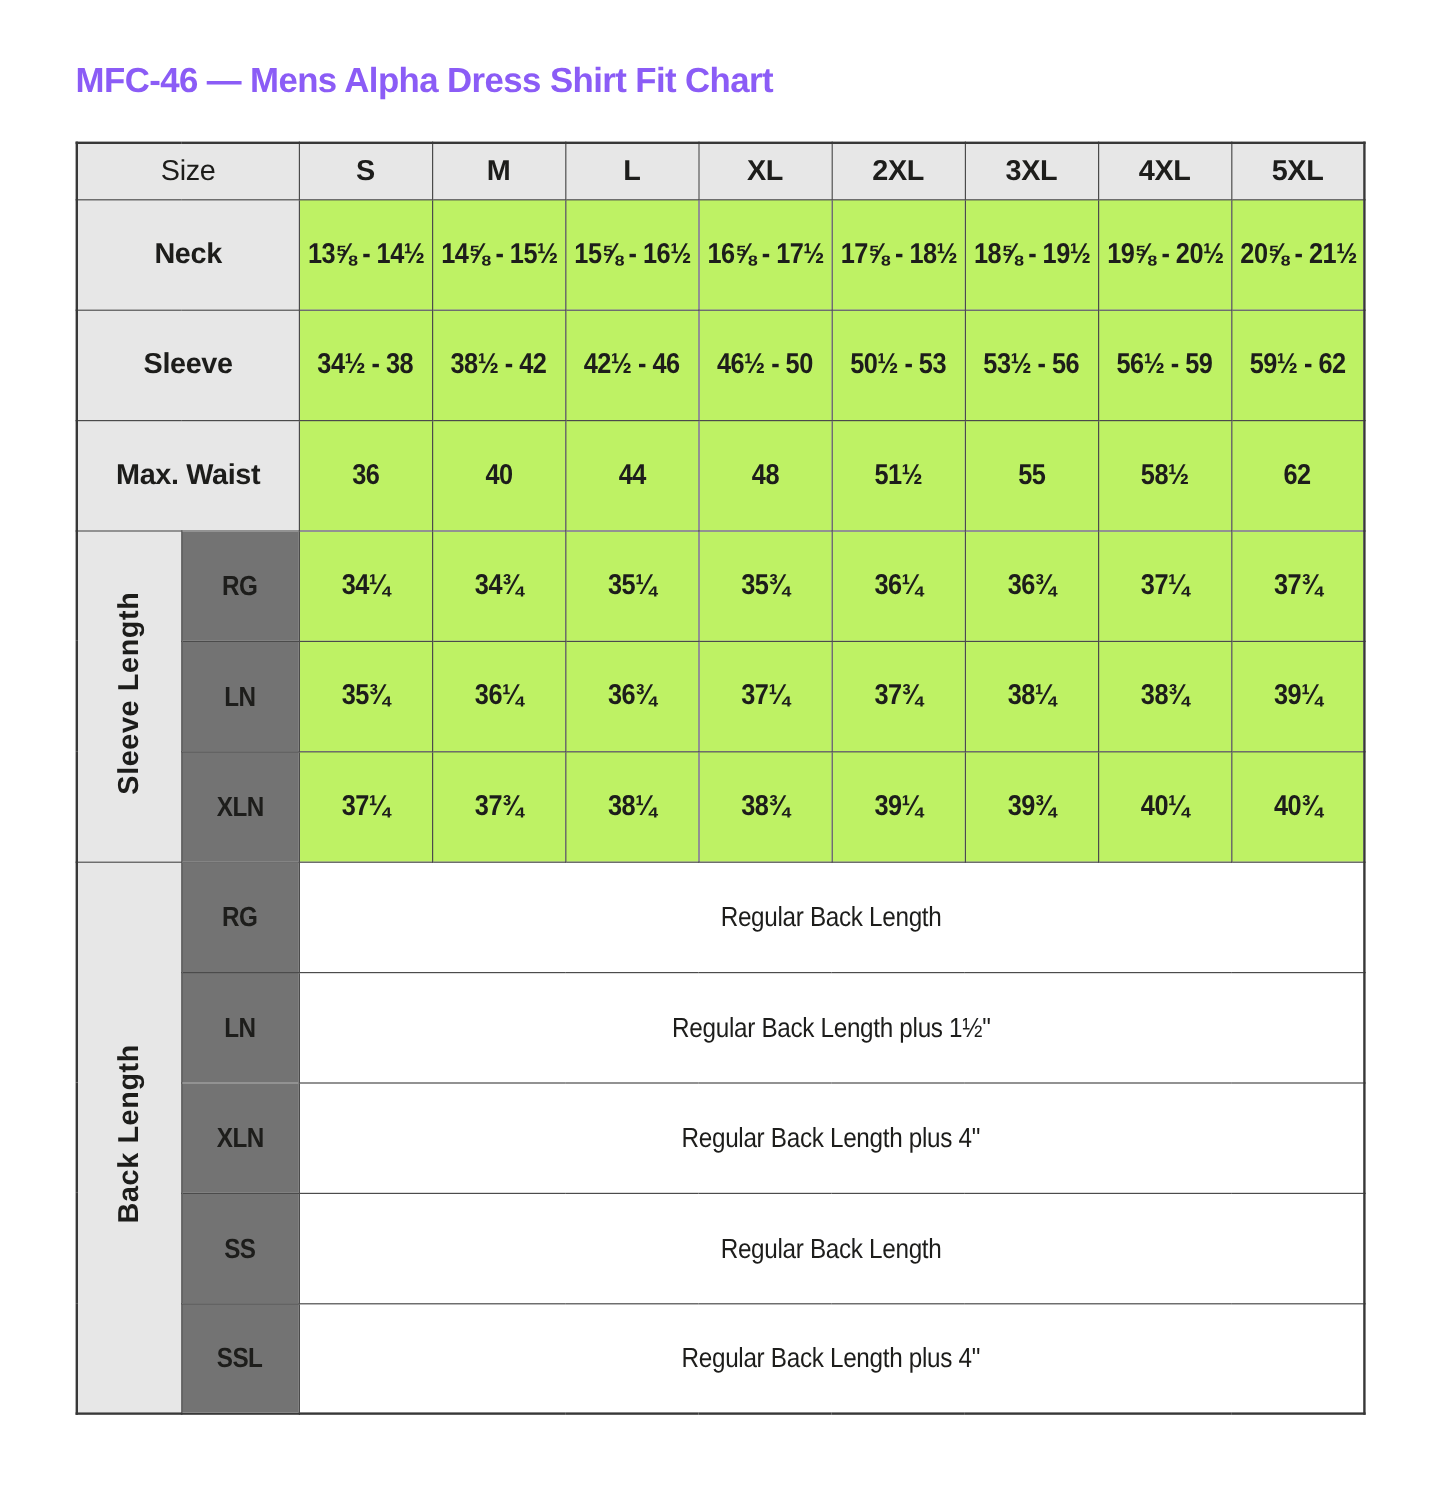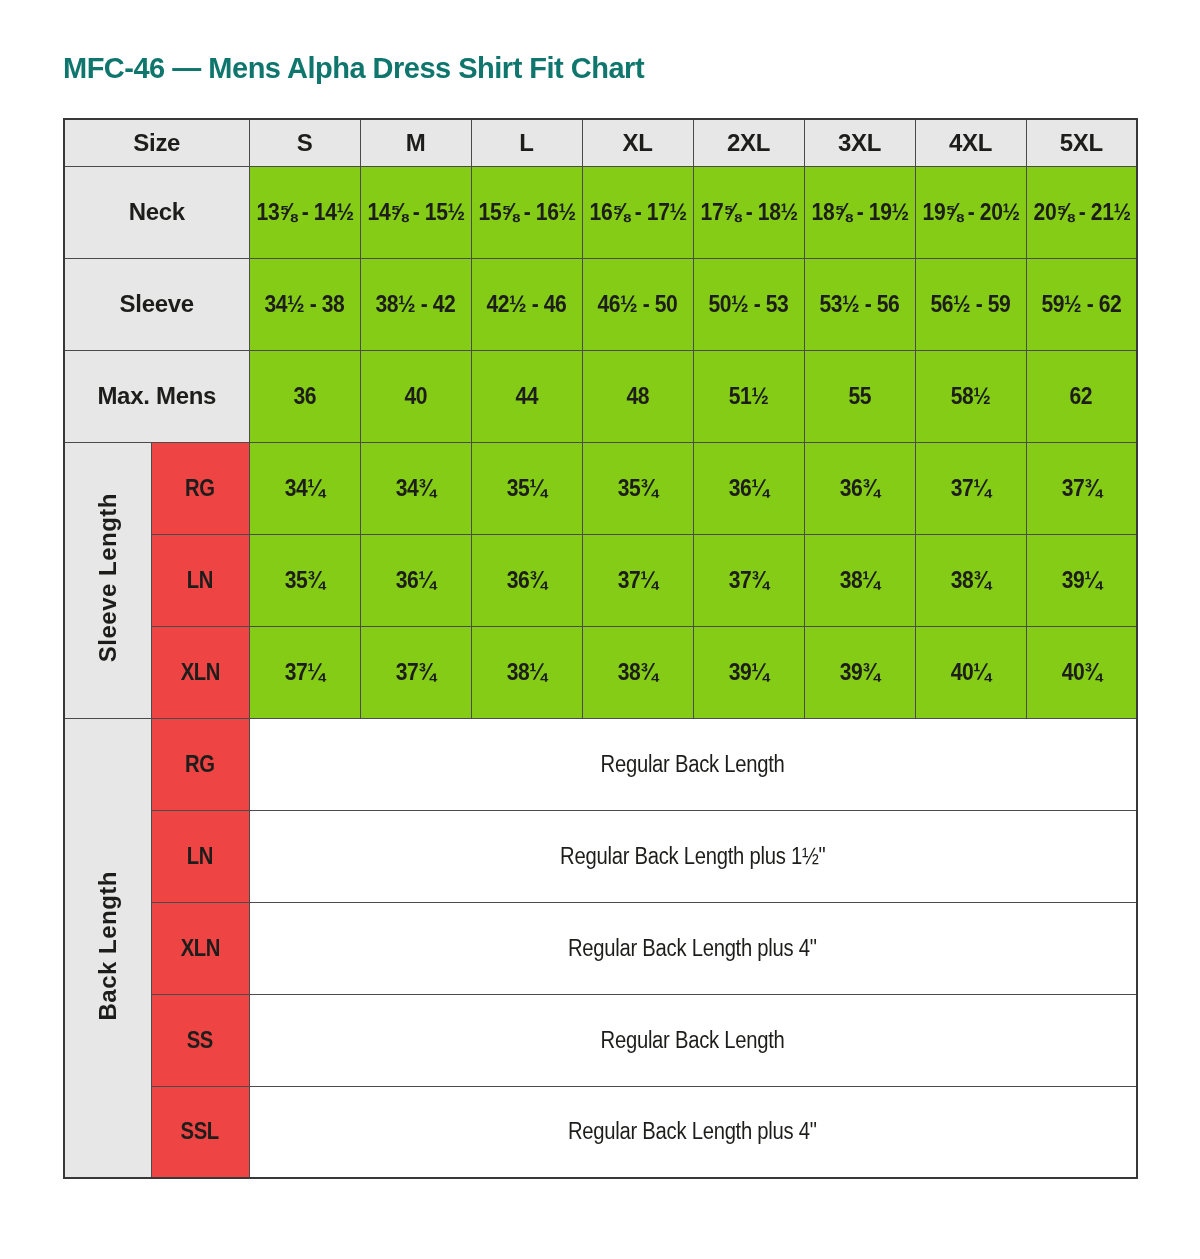--- a/index.html
+++ b/index.html
@@ -7,48 +7,48 @@
   body {
     width: 1200px; height: 1259px;
     font-family: "Liberation Sans", sans-serif;
     color: #1d1d1b;
   }
   .page { position: relative; width: 1200px; height: 1259px; background: #fff; }
 
   .page-title {
     position: absolute; left: 63px; top: 52px; margin: 0;
     font-size: 29px; font-weight: 700; letter-spacing: -0.5px;
-    color: #0f766e; white-space: nowrap;
+    color: #8b5cf6; white-space: nowrap;
   }
 
   table.fit-chart {
     position: absolute; left: 63px; top: 118px;
     border-collapse: collapse; table-layout: fixed;
     width: 1075px;
     border: 2px solid #383838;
   }
   th, td {
     border: 1.5px solid #4b4b4b;
     text-align: center; vertical-align: middle;
     padding: 0; overflow: hidden;
   }
   tr.head-row th { height: 47px; }
   tr.data-row { height: 92px; }
 
   th.gray, td.gray { background: #e7e7e7; }
 
-  th.size-head { font-size: 24px; font-weight: 700; letter-spacing: -0.3px; margin-left: 36px; }
+  th.size-head { font-size: 24px; font-weight: 400; letter-spacing: -0.3px; margin-left: 36px; }
   th.col-head  { font-size: 24px; font-weight: 700; letter-spacing: -0.3px; }
   th.row-label { font-size: 24px; font-weight: 700; letter-spacing: -0.3px; background: #e7e7e7; }
 
   
   .cnd { display: inline-block; transform: scaleX(0.88); transform-origin: center; white-space: nowrap; }
 
-  td.val  { font-size: 24px; font-weight: 700; letter-spacing: -0.5px; background: #84cc16; }
-  td.code { font-size: 23px; font-weight: 700; letter-spacing: -0.5px; background: #ef4444; }
+  td.val  { font-size: 24px; font-weight: 700; letter-spacing: -0.5px; background: #bef264; }
+  td.code { font-size: 23px; font-weight: 700; letter-spacing: -0.5px; background: #737373; }
   td.desc { font-size: 23px; font-weight: 400; letter-spacing: -0.3px; background: #fff; }
 
   th.vlabel { background: #e7e7e7; }
   th.vlabel span {
     writing-mode: vertical-rl; transform: rotate(180deg);
     font-size: 24px; font-weight: 700; letter-spacing: 0.5px;
     white-space: nowrap;
   }
 </style>
 </head>
@@ -103,21 +103,21 @@
       <td class="val"><span class="cnd">38½ - 42</span></td>
       <td class="val"><span class="cnd">42½ - 46</span></td>
       <td class="val"><span class="cnd">46½ - 50</span></td>
       <td class="val"><span class="cnd">50½ - 53</span></td>
       <td class="val"><span class="cnd">53½ - 56</span></td>
       <td class="val"><span class="cnd">56½ - 59</span></td>
       <td class="val"><span class="cnd">59½ - 62</span></td>
     </tr>
 
     <tr class="data-row">
-      <th class="row-label" colspan="2">Max. Mens</th>
+      <th class="row-label" colspan="2">Max. Waist</th>
       <td class="val"><span class="cnd">36</span></td>
       <td class="val"><span class="cnd">40</span></td>
       <td class="val"><span class="cnd">44</span></td>
       <td class="val"><span class="cnd">48</span></td>
       <td class="val"><span class="cnd">51½</span></td>
       <td class="val"><span class="cnd">55</span></td>
       <td class="val"><span class="cnd">58½</span></td>
       <td class="val"><span class="cnd">62</span></td>
     </tr>
 

